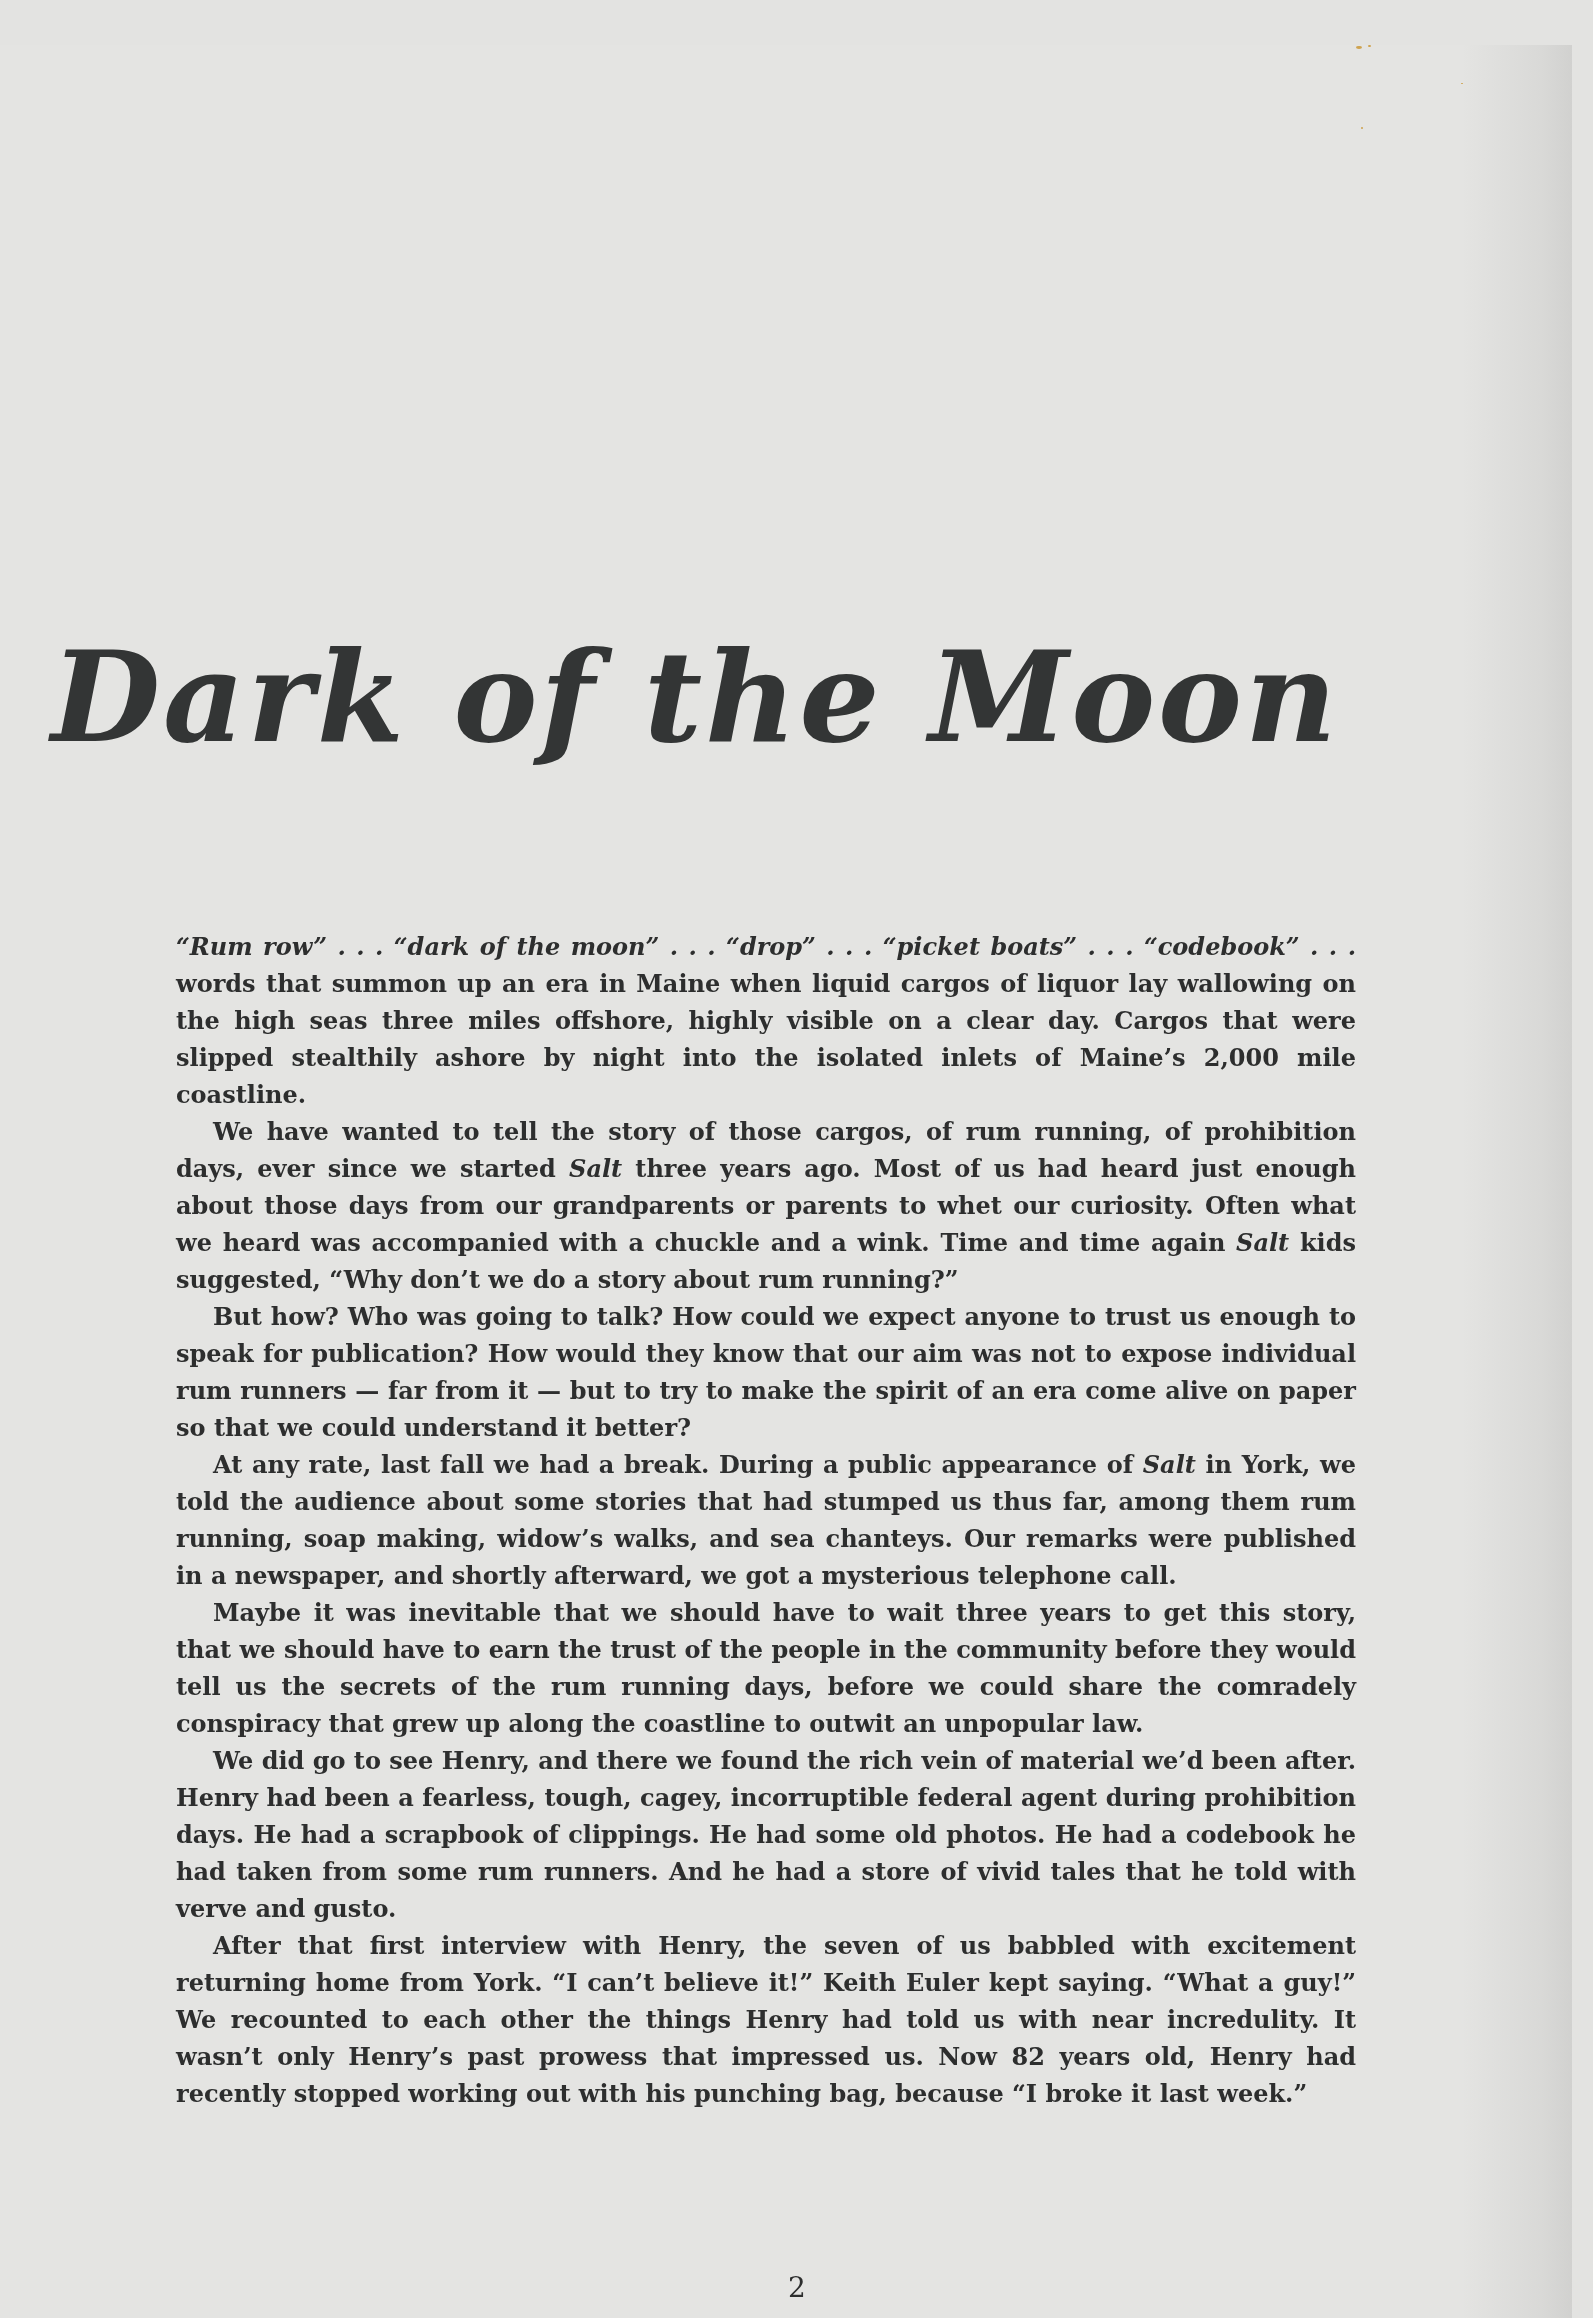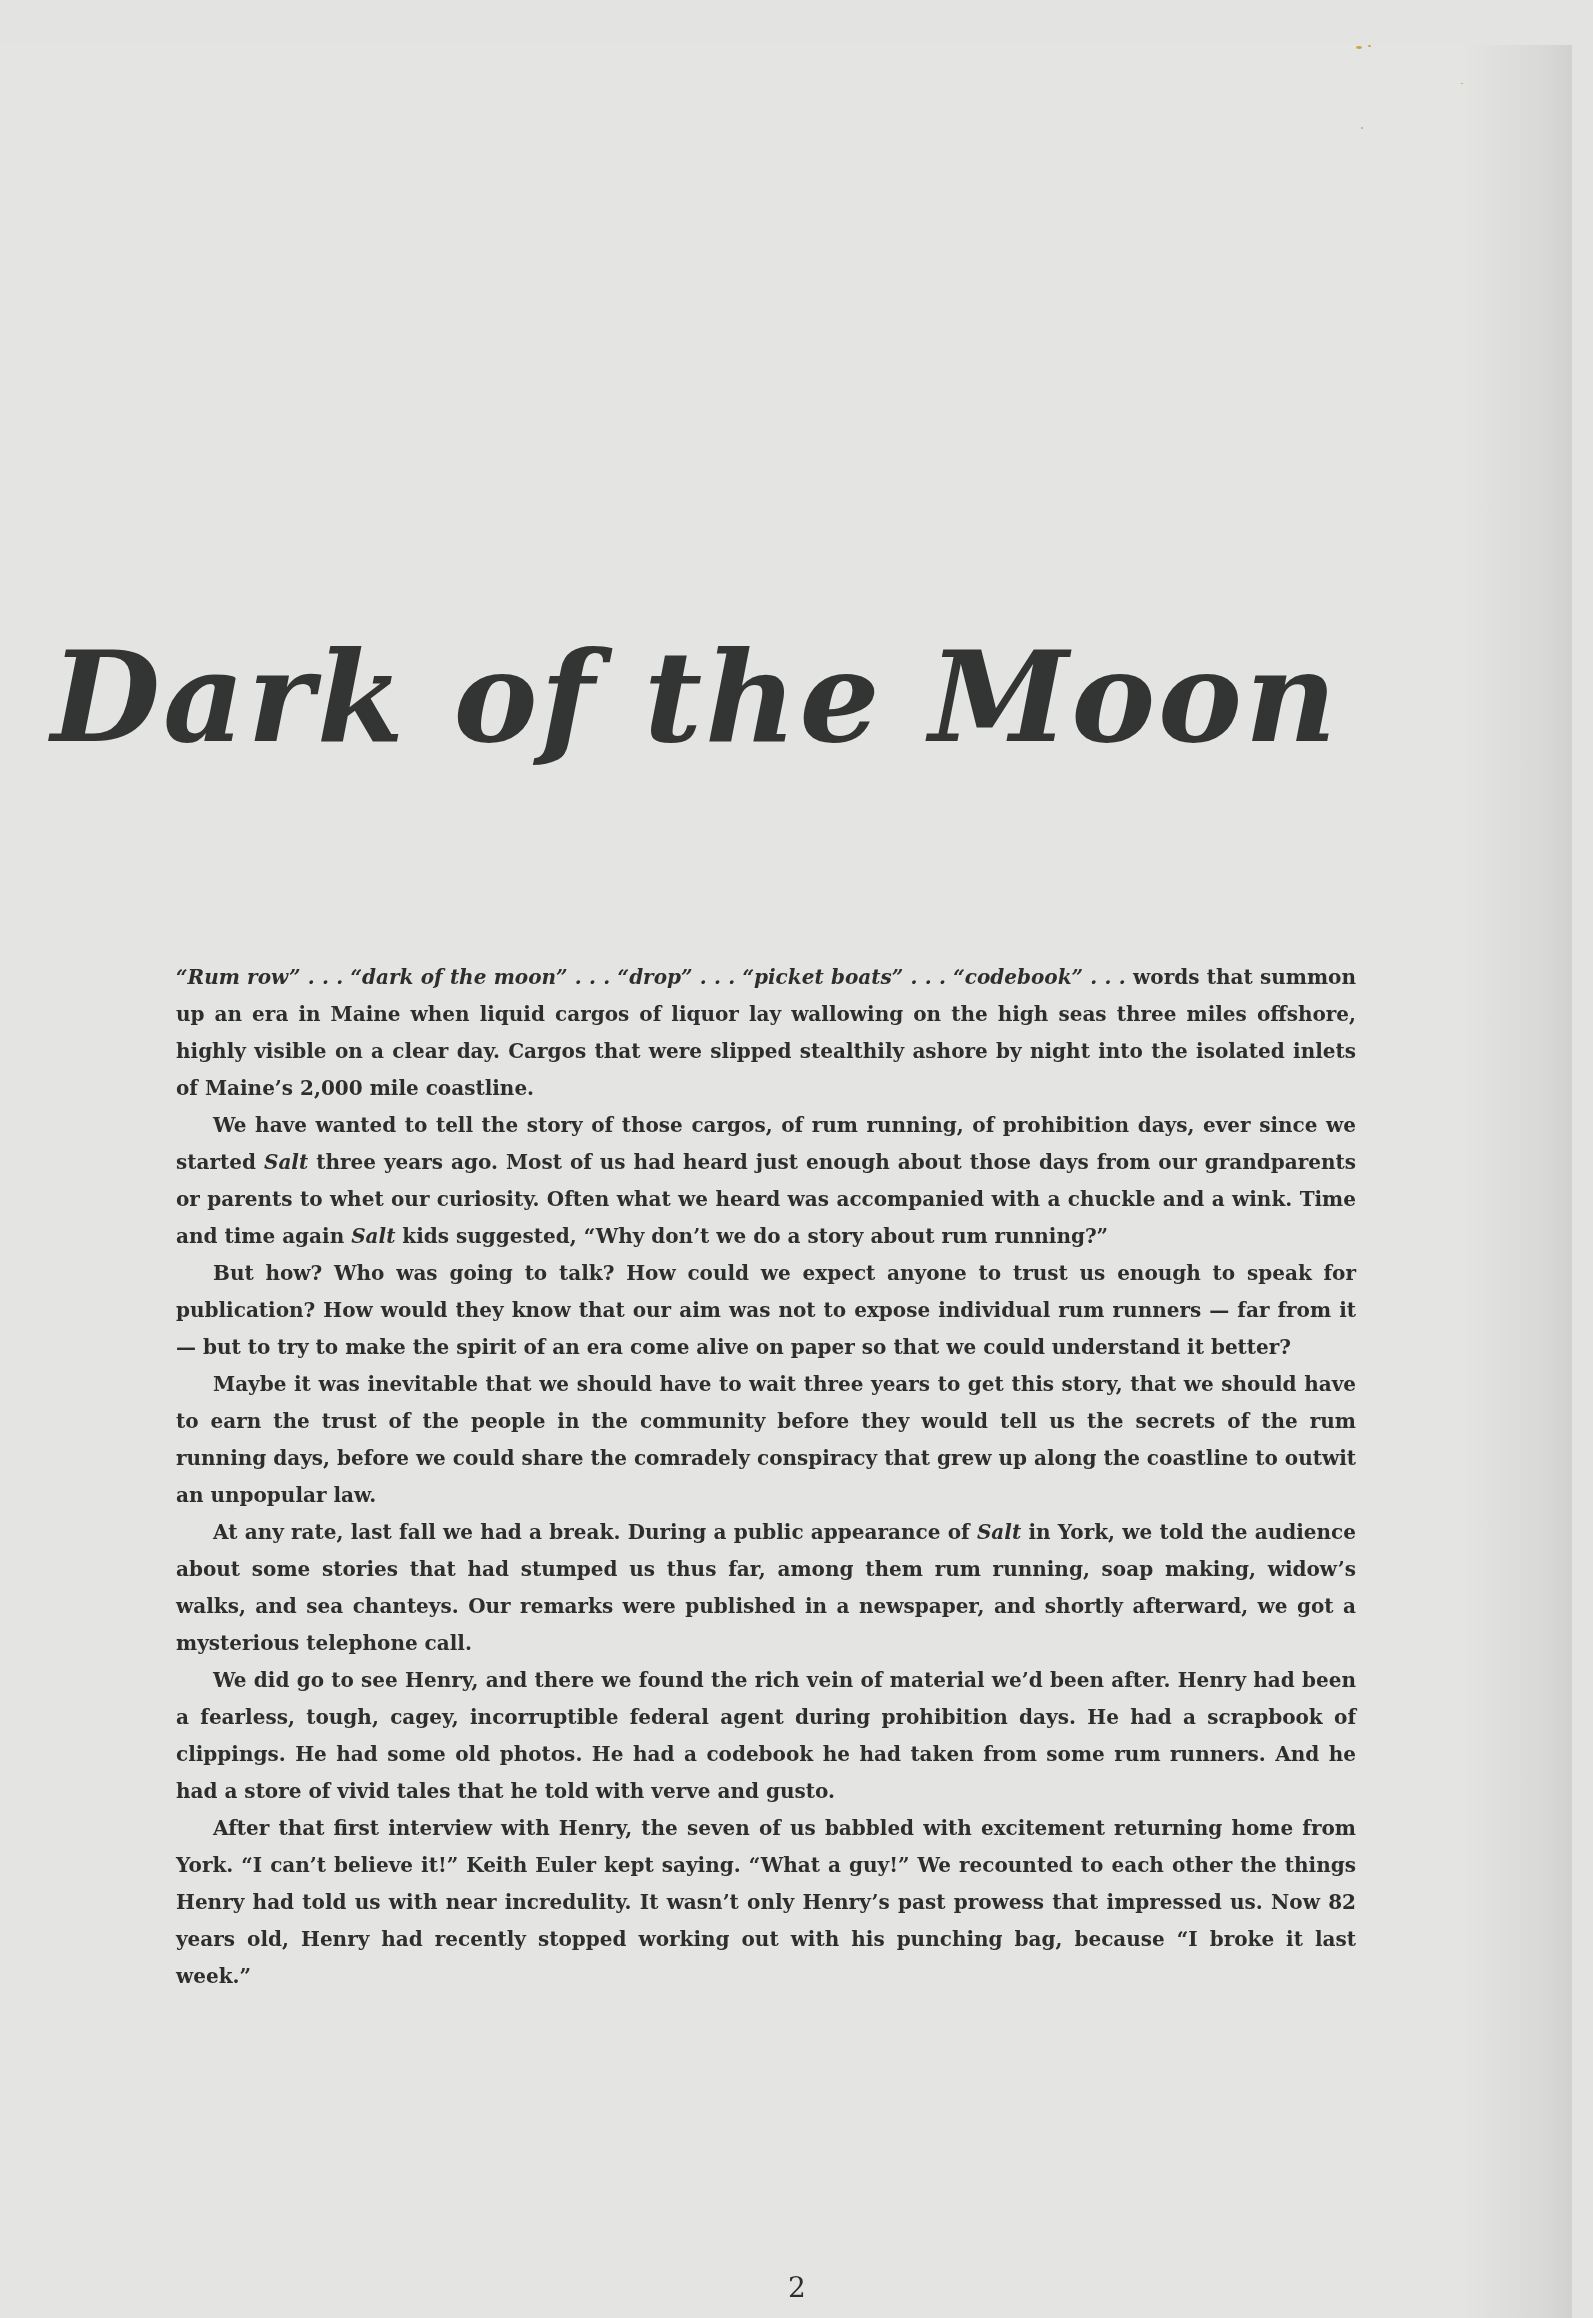--- a/index.html
+++ b/index.html
@@ -41,25 +41,25 @@
     font-style: italic;
     font-size: 126px;
     line-height: 1;
     letter-spacing: 2.8px;
     color: #333535;
     white-space: nowrap;
   }
   .body-text {
     position: absolute;
     left: 176px;
-    top: 914px;
+    top: 883px;
     width: 1180px;
     font-family: "DejaVu Serif", serif;
     font-weight: bold;
-    font-size: 20px;
+    font-size: 24px;
     line-height: 37px;
     color: #2d2e2e;
     text-align: justify;
   }
   .body-text p {
     margin: 0;
     text-indent: 37px;
   }
   .body-text p.first {
     text-indent: 0;
@@ -86,21 +86,21 @@
   <span class="stain" style="left:1368px;top:0px;width:2.8px;height:2.3px;"></span>
   <span class="stain" style="left:1361px;top:82px;width:2.3px;height:2.3px;"></span>
   <span class="stain" style="left:1461px;top:38px;width:1.9px;height:1.4px;"></span>
 
   <h1 class="title">Dark of the Moon</h1>
 
   <div class="body-text">
     <p class="first"><em>“Rum row” . . . “dark of the moon” . . . “drop” . . . “picket boats” . . . “codebook” . . .</em> <span>words that summon up an era in Maine when liquid cargos of liquor lay wallowing on the high seas three miles offshore, highly visible on a clear day. Cargos that were slipped stealthily ashore by night into the isolated inlets of Maine’s 2,000 mile coastline.</span></p>
     <p>We have wanted to tell the story of those cargos, of rum running, of prohibition days, ever since we started <em>Salt</em> three years ago. Most of us had heard just enough about those days from our grandparents or parents to whet our curiosity. Often what we heard was accompanied with a chuckle and a wink. Time and time again <em>Salt</em> kids suggested, “Why don’t we do a story about rum running?”</p>
     <p>But how? Who was going to talk? How could we expect anyone to trust us enough to speak for publication? How would they know that our aim was not to expose individual rum runners — far from it — but to try to make the spirit of an era come alive on paper so that we could understand it better?</p>
+    <p>At any rate, last fall we had a break. During a public appearance of <em>Salt</em> in York, we told the audience about some stories that had stumped us thus far, among them rum running, soap making, widow’s walks, and sea chanteys. Our remarks were published in a newspaper, and shortly afterward, we got a mysterious telephone call.</p>
     <p>Maybe it was inevitable that we should have to wait three years to get this story, that we should have to earn the trust of the people in the community before they would tell us the secrets of the rum running days, before we could share the comradely conspiracy that grew up along the coastline to outwit an unpopular law.</p>
-    <p>At any rate, last fall we had a break. During a public appearance of <em>Salt</em> in York, we told the audience about some stories that had stumped us thus far, among them rum running, soap making, widow’s walks, and sea chanteys. Our remarks were published in a newspaper, and shortly afterward, we got a mysterious telephone call.</p>
     <p>We did go to see Henry, and there we found the rich vein of material we’d been after. Henry had been a fearless, tough, cagey, incorruptible federal agent during prohibition days. He had a scrapbook of clippings. He had some old photos. He had a codebook he had taken from some rum runners. And he had a store of vivid tales that he told with verve and gusto.</p>
     <p>After that first interview with Henry, the seven of us babbled with excitement returning home from York. “I can’t believe it!” Keith Euler kept saying. “What a guy!” We recounted to each other the things Henry had told us with near incredulity. It wasn’t only Henry’s past prowess that impressed us. Now 82 years old, Henry had recently stopped working out with his punching bag, because “I broke it last week.”</p>
   </div>
 
   <div class="page-number">2</div>
 </div>
 
 
 </body></html>

